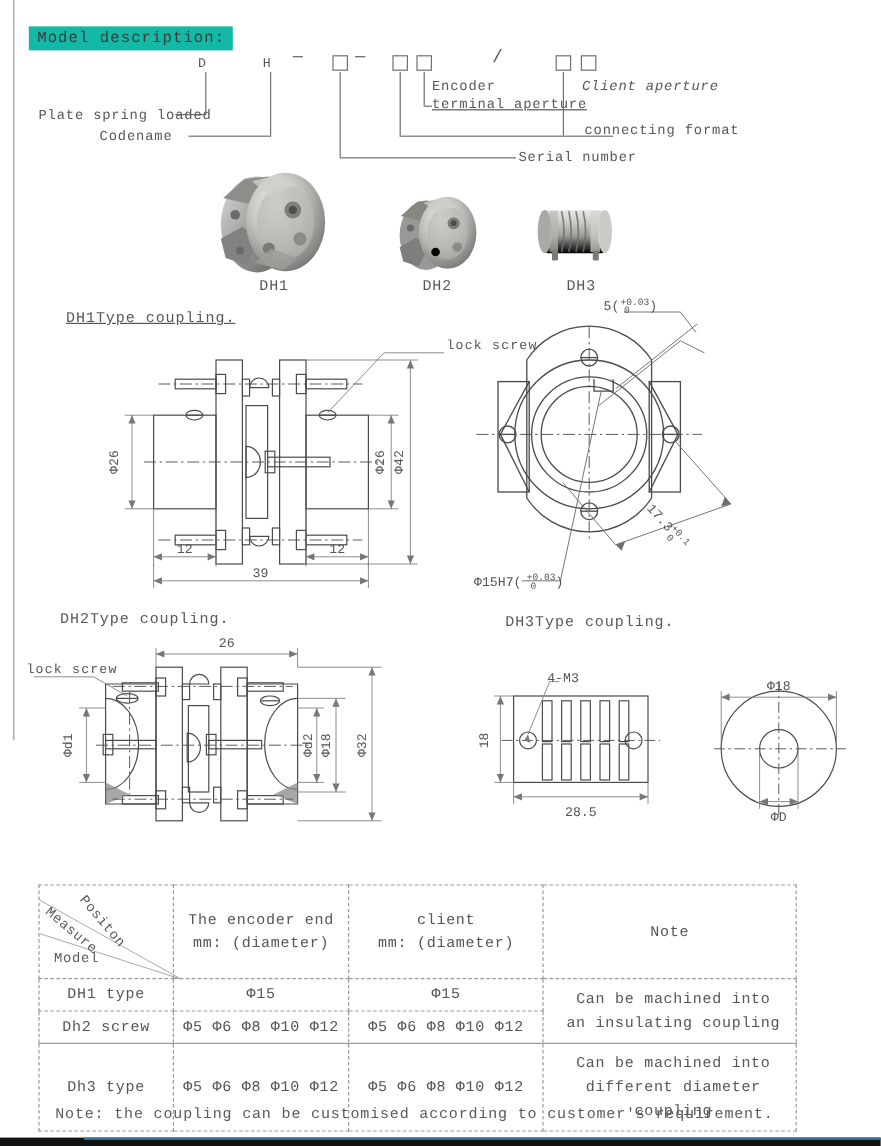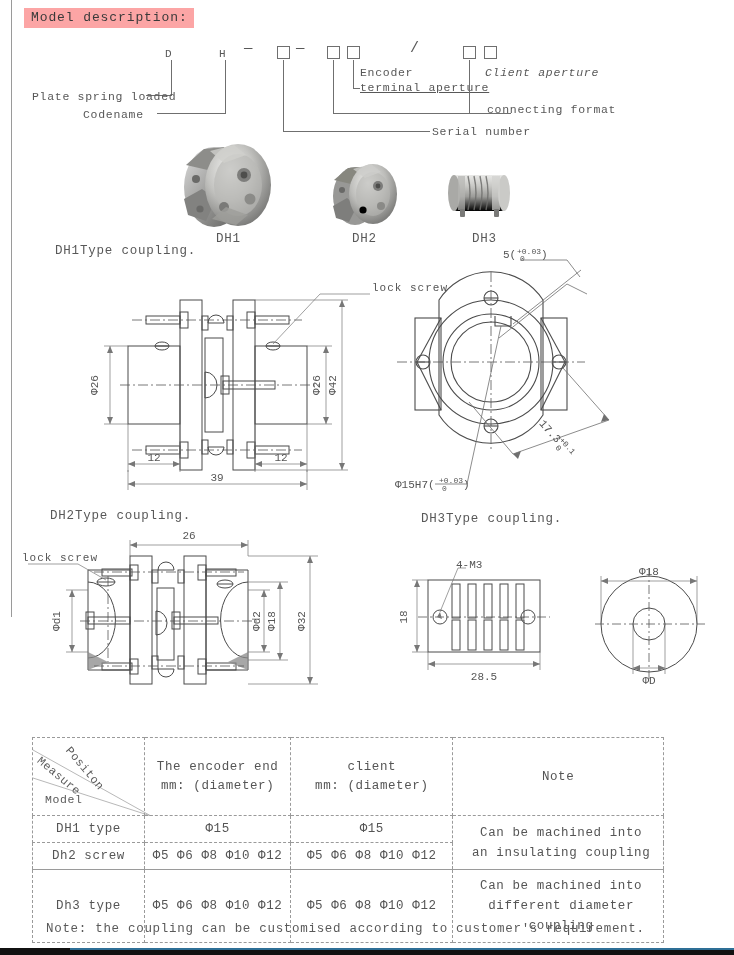--- a/index.html
+++ b/index.html
@@ -24,26 +24,27 @@
     position: absolute; left: 0; bottom: 0; width: 734px; height: 7px;
     background: #111111;
   }
   .footer-bar .accent {
     position: absolute; left: 70px; top: 0; width: 664px; height: 2px;
     background: #2e6f96;
   }
 
   .hl {
     position: absolute;
-    background: #fca5a5;
+    background: #14b8a6;
     color: #3a3a3a;
     font-size: 13px;
     letter-spacing: 0.9px;
     padding: 2px 6px 3px 7px;
     white-space: nowrap;
+    margin-top: 14px;
   }
 
   .txt { position: absolute; white-space: nowrap; color: #585858; }
   .ln  { position: absolute; background: #6f6f6f; }
   .ln.h { height: 1px; }
   .ln.v { width: 1px; }
 
   
   .codebox {
     position: absolute; width: 13px; height: 13px;
@@ -211,21 +212,21 @@
       <rect x="46" y="11" width="8" height="34" fill="#d2d2cf" opacity="0.7"></rect>
       <rect x="14" y="44" width="5" height="8" rx="1" fill="#7a7a78"></rect>
       <rect x="48" y="44" width="5" height="8" rx="1" fill="#7a7a78"></rect>
     </svg>
   </div>
 
   <div class="txt cap" style="left:216px; top:232px;">DH1</div>
   <div class="txt cap" style="left:352px; top:232px;">DH2</div>
   <div class="txt cap" style="left:472px; top:232px;">DH3</div>
 
-  <div class="txt cap" style="left:55px; top:244px;">DH1Type coupling.</div>
+  <div class="txt cap" style="left:55px; top:258px;text-decoration:underline;">DH1Type coupling.</div>
 
   <div class="drawing" style="left:70px; top:272px;">
     <svg width="330" height="230" viewBox="0 0 330 230">
       <g stroke="#4b4b4b" stroke-width="1" fill="none">
 
         <rect x="58" y="74" width="52" height="78"></rect>
 
         <rect x="110" y="28" width="22" height="170"></rect>
 
         <rect x="163" y="28" width="22" height="170"></rect>

